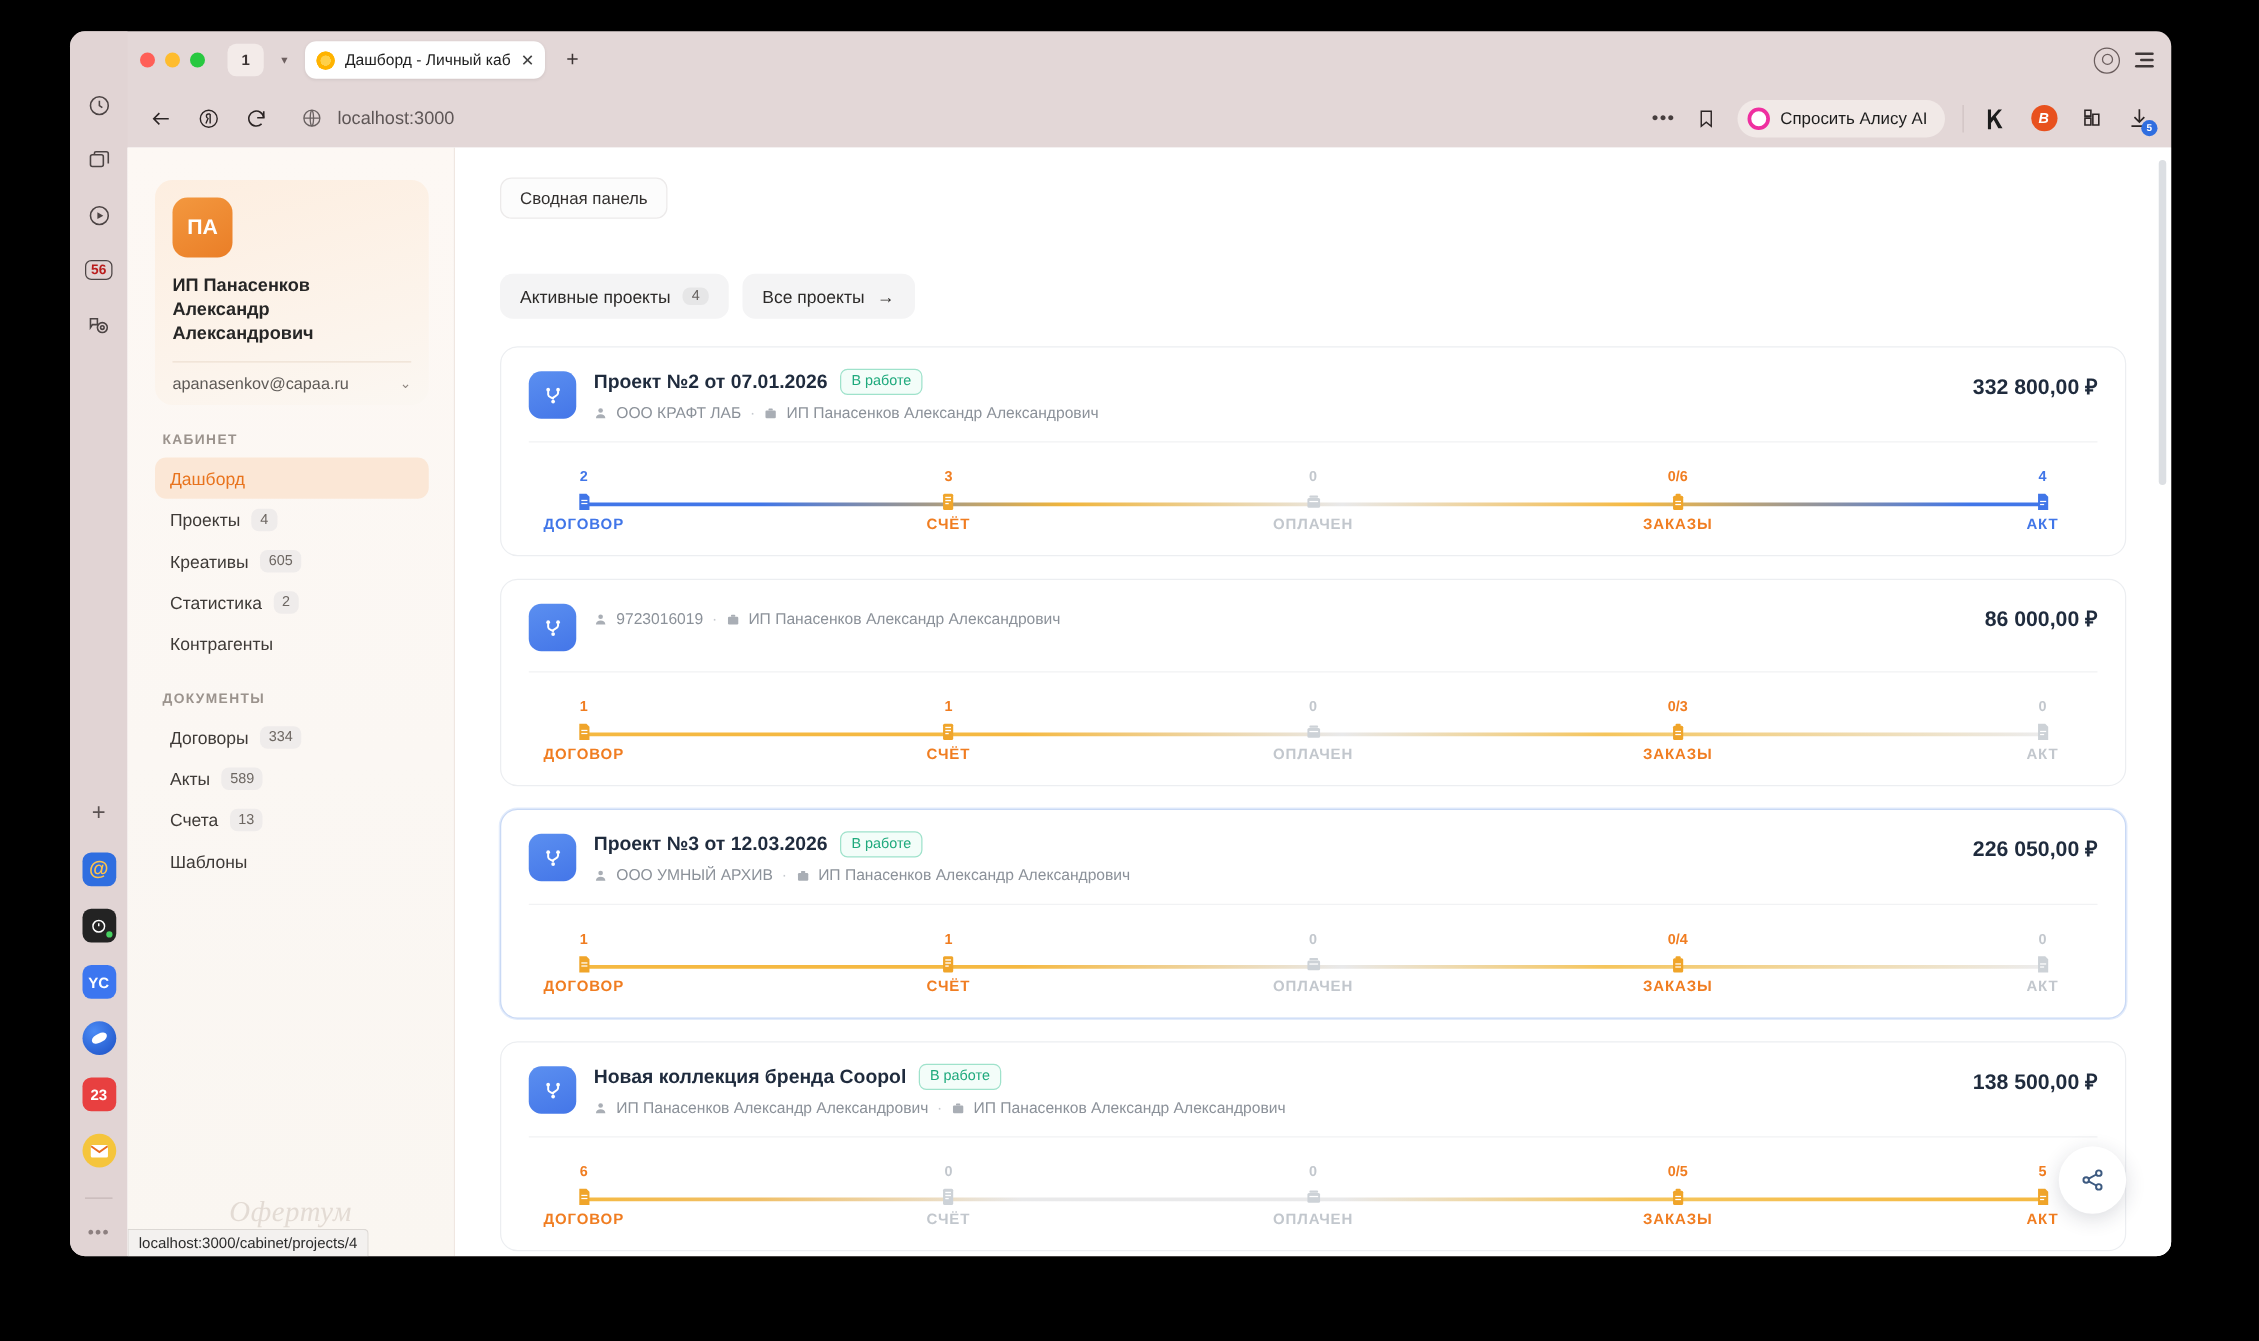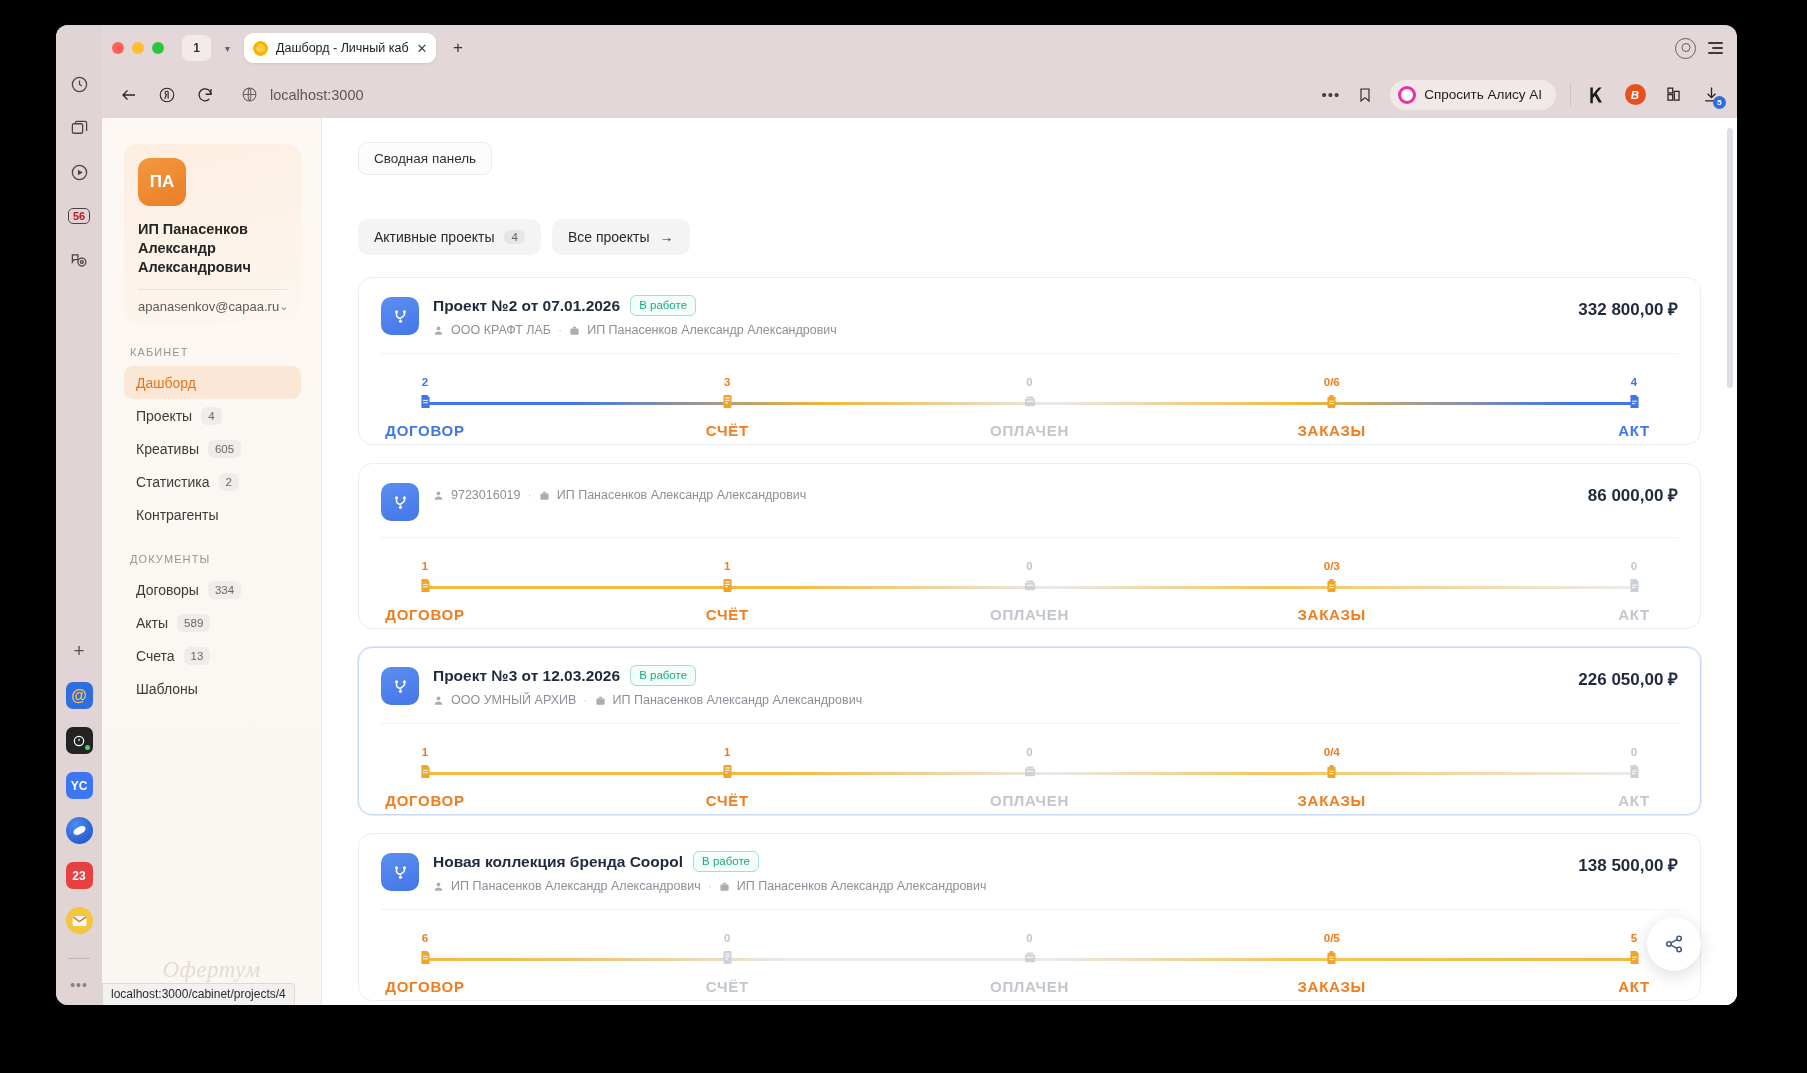--- a/index.html
+++ b/index.html
@@ -144,21 +144,21 @@
   
   .viewport {
     position: absolute; left: 46px; top: 93px; right: 0; bottom: 0;
     background: #ffffff;
     display: flex;
     overflow: hidden;
   }
 
   
   .sidebar {
-    width: 220px; flex: none; height: 100%;
+    width: 262px; flex: none; height: 100%;
     background: linear-gradient(180deg,#fdf8f4 0%, #fbf7f3 55%, #faf6f1 100%);
     border-right: 1px solid #f0e7e1;
     position: relative;
     padding: 26px 20px 0 22px;
   }
   .profile-card {
     background: linear-gradient(165deg,#fdeee0 0%, #fcf4ec 70%, #fbf7f2 100%);
     border-radius: 14px;
     padding: 14px 14px 10px 14px;
   }
@@ -175,21 +175,21 @@
   }
   .profile-sep { height: 1px; background: #eddfd2; }
   .profile-mail {
     display: flex; align-items: center; justify-content: space-between;
     padding-top: 9px;
     font-size: 13px; color: #5e5a57;
   }
   .profile-mail .cv { color: #8b837d; font-size: 11px;}
 
   .nav-group-title {
-    font-size: 11px; letter-spacing: 1.1px; color: #9b938d; font-weight: 400;
+    font-size: 11px; letter-spacing: 1.1px; color: #9b938d; font-weight: 700;
     padding: 22px 0 8px 6px;
   }
   .nav-item {
     display: flex; align-items: center; gap: 9px;
     height: 33px; padding: 0 12px; border-radius: 9px;
     font-size: 14px; color: #3e3a37;
   }
   .nav-item.active { background: #fbe7d6; color: #e8731d; font-weight: 500;}
   .nav-badge {
     background: #efeceb; color: #6d6762; font-size: 11.5px;
@@ -269,21 +269,21 @@
   .tl-line {
     position: absolute; left: 0; right: 0; top: 26px; height: 3px; border-radius: 2px;
   }
   .step {
     position: absolute; top: 0; transform: translateX(-50%);
     display: flex; flex-direction: column; align-items: center; width: 90px;
   }
   .step-num { font-size: 11.5px; font-weight: 700; line-height: 13px; }
   .step-ico { margin-top: 3px; height: 18px; display: flex; align-items: center; justify-content: center;}
   .step-label {
-    margin-top: 12px; font-size: 15px; letter-spacing: .7px; font-weight: 600; text-align: right;
+    margin-top: 2px; font-size: 12px; letter-spacing: .7px; font-weight: 600; text-align: right;
   }
   .c-blue { color: #4176e8; } .c-orange { color: #f07d21; } .c-gray { color: #c2c7cd; }
 
   
   .fab {
     position: absolute; right: 36px; bottom: 34px;
     width: 54px; height: 54px; border-radius: 50%;
     background: #fff; box-shadow: 0 4px 16px rgba(30,40,60,.16);
     display: flex; align-items: center; justify-content: center;
   }

